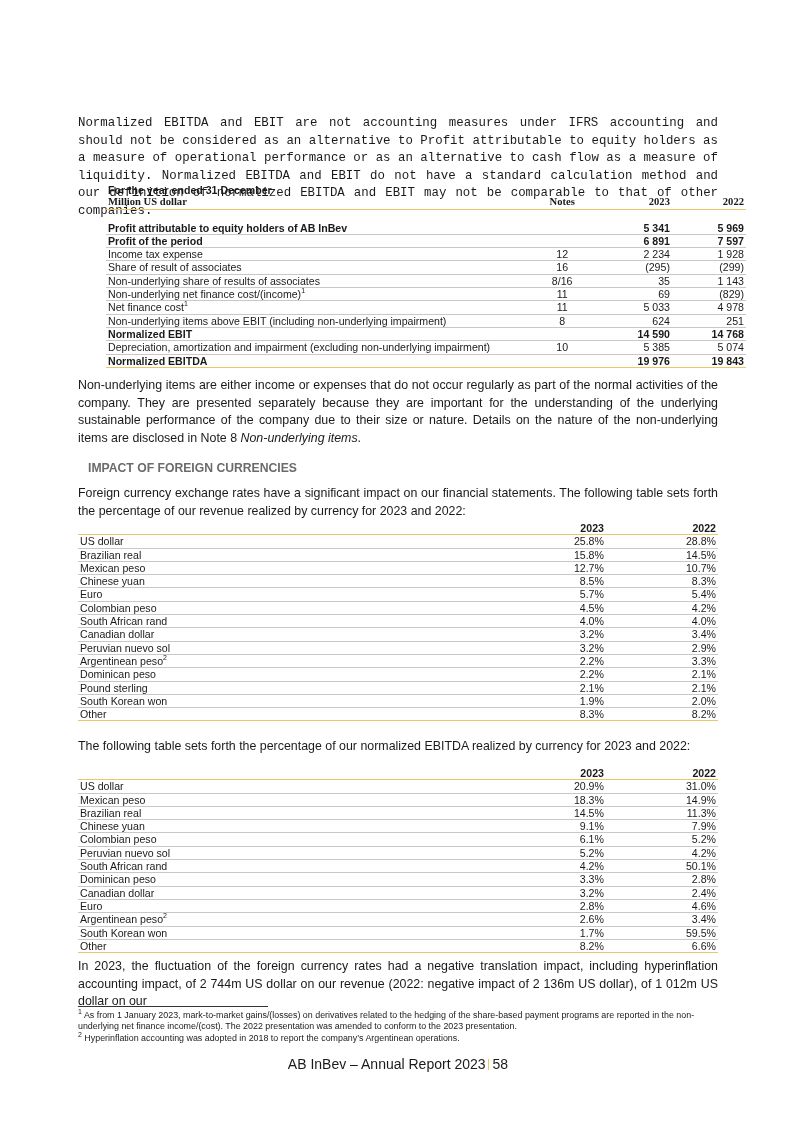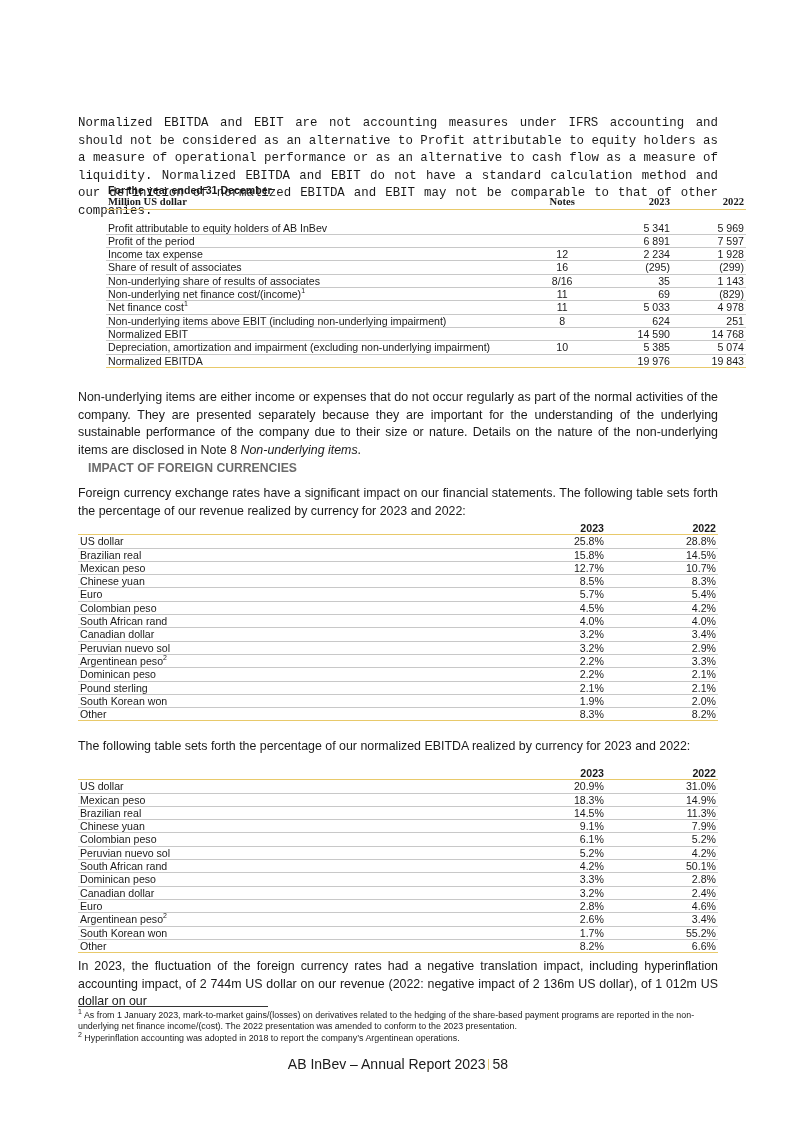--- a/index.html
+++ b/index.html
@@ -12,28 +12,28 @@
   td, th { padding: 0 2px; height: 12.3px; line-height: 12.3px; white-space: nowrap; }
   th { font-weight: bold; }
   .ebitda-table { position: absolute; top: 184px; margin-left: 28px; }
   .ebitda-table .hdr th { text-align: left; }
   .ebitda-table .hdr th.r { text-align: right; }
   .ebitda-table .hdr th.c { text-align: center; }
   .ebitda-table tr.hdr2 th { border-bottom: 1.5px solid #e8c96a; font-family: Liberation Serif, serif; }
   .ebitda-table tr.spacer td { height: 12px; }
   .ebitda-table tbody tr.row td { border-bottom: 1px solid #c8c8c8; }
   .ebitda-table tbody tr.row:last-child td { border-bottom: 1.5px solid #e8c96a; }
-  .ebitda-table tr.bold td { font-weight: normal; }
+  .ebitda-table tr.bold td { font-weight: bold; }
   td.num { text-align: right; }
   td.note { text-align: center; }
   .col-label { width: 420px; }
   .col-notes { width: 72px; }
   .col-y1 { width: 74px; }
   .col-y2 { width: 74px; }
-  .p2 { position: absolute; top: 389px; }
+  .p2 { position: absolute; top: 377px; }
   .section-heading { position: absolute; top: 461px; font-size: 12.2px; font-weight: bold; color: #6b6b6b; margin: 0; padding-left: 10px; }
   .p3 { position: absolute; top: 485px; }
   .rev-table { position: absolute; top: 522px; }
   .ebitda-cur-table { position: absolute; top: 767px; }
   .cur-table th { text-align: right; border-bottom: 1.5px solid #e8c96a; }
   .cur-table th.blank { text-align: left; }
   .cur-table tbody td { border-bottom: 1px solid #c8c8c8; }
   .cur-table tbody tr:last-child td { border-bottom: 1.5px solid #e8c96a; }
   .cur-table .c-label { width: 420px; }
   .cur-table .c-y1 { width: 110px; }
@@ -292,21 +292,21 @@
           <td class="num">4.6%</td>
         </tr>
         <tr>
           <td><span>Argentinean peso</span><sup>2</sup></td>
           <td class="num">2.6%</td>
           <td class="num">3.4%</td>
         </tr>
         <tr>
           <td><span>South Korean won</span></td>
           <td class="num">1.7%</td>
-          <td class="num">55.2%</td>
+          <td class="num">59.5%</td>
         </tr>
         <tr>
           <td><span>Other</span></td>
           <td class="num">8.2%</td>
           <td class="num">6.6%</td>
         </tr>
       </tbody>
   </table>
 
   <p class="para p5">In 2023, the fluctuation of the foreign currency rates had a negative translation impact, including hyperinflation accounting impact, of 2 744m US dollar on our revenue (2022: negative impact of 2 136m US dollar), of 1 012m US dollar on our</p>

